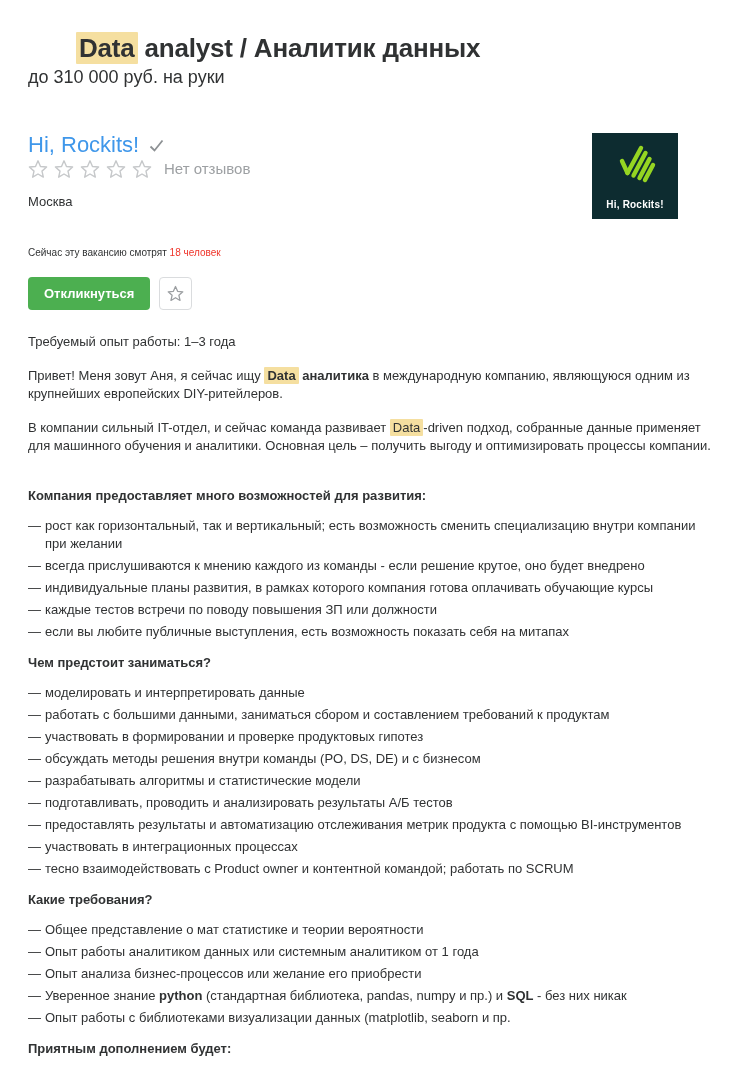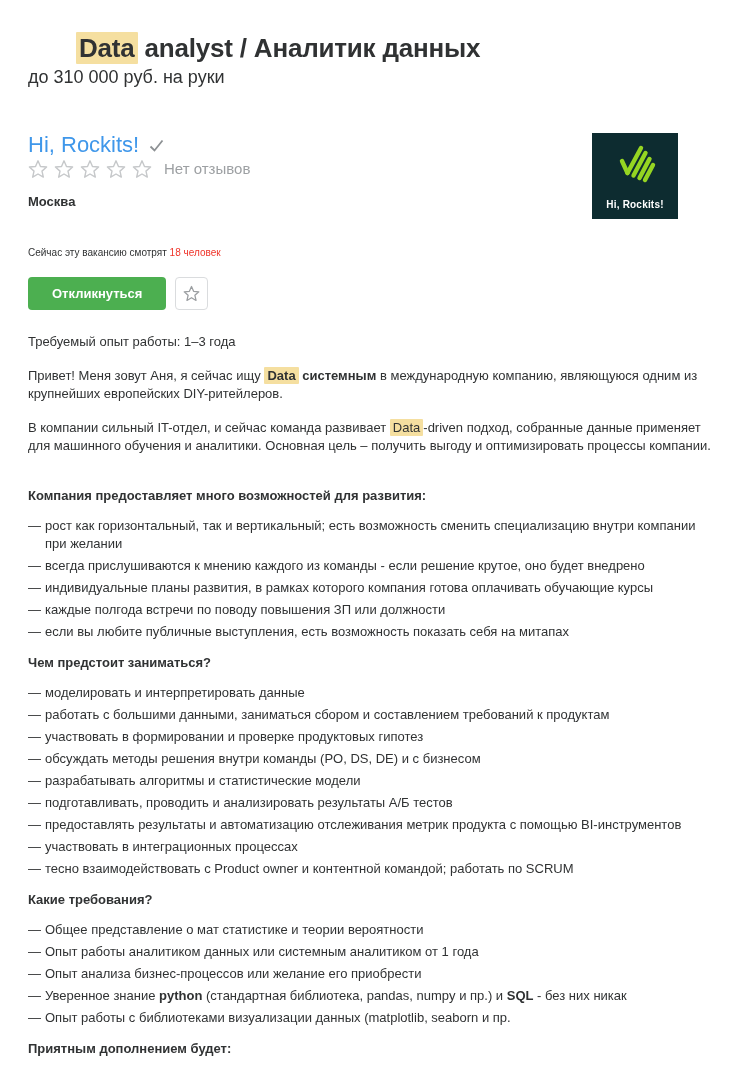--- a/index.html
+++ b/index.html
@@ -18,27 +18,27 @@
   .b{font-weight:bold;}
   .salary{margin-top:3px;font-size:18px;line-height:22px;}
   .company-block{margin-top:44px;}
   .company-name-row{display:flex;align-items:center;}
   .company-name{font-size:22px;line-height:26px;color:var(--blue);text-decoration:none;cursor:pointer;}
   .check-icon{margin-left:9px;display:inline-flex;}
   .stars-row{display:flex;align-items:center;height:21px;}
   .stars{display:inline-flex;gap:6px;}
   .stars svg{display:block;cursor:pointer;}
   .reviews{font-size:15px;color:var(--gray);margin-left:12px;}
-  .city{margin-top:14px;font-size:13px;line-height:17px;font-weight:bold;}
+  .city{margin-top:14px;font-size:13px;line-height:17px;}
   .views{margin-top:34px;font-size:10px;line-height:17px;}
   .views .red{color:var(--red);}
   .actions{margin-top:16px;display:flex;gap:9px;}
   .apply-btn{
     background:var(--green);color:#fff;font-weight:bold;font-size:13px;
-    font-family:inherit;border:none;border-radius:4px;height:33px;padding:0 24px;cursor:pointer;
+    font-family:inherit;border:none;border-radius:4px;height:33px;padding:0 16px;cursor:pointer;
   }
   .fav-btn{
     width:33px;height:33px;border:1px solid #dadcde;border-radius:4px;background:#fff;
     display:flex;align-items:center;justify-content:center;cursor:pointer;padding:0;
   }
   .meta{margin-top:22px;font-size:13px;line-height:20px;}
   .desc p{font-size:13px;line-height:18px;margin:16px 0 0;}
   .desc p.first{margin-top:15px;}
   .sec-header{font-size:13px;line-height:18px;font-weight:bold;margin:13px 0 12px;}
   .sec:first-child .sec-header{margin-top:32px;}
@@ -120,30 +120,30 @@
           <path d="M10 1.8 L12.47 7.44 L18.6 8.03 L14 12.12 L15.33 18.15 L10 15 L4.67 18.15 L6 12.12 L1.4 8.03 L7.53 7.44 Z" fill="none" stroke="#9b9ea1" stroke-width="1.5" stroke-linejoin="round"></path>
         </svg>
     </button>
   </div>
 
   <div class="meta">
     <div>Требуемый опыт работы: 1–3 года</div>
   </div>
 
   <div class="desc">
-    <p class="first"><span>Привет! Меня зовут Аня, я сейчас ищу </span><span class="hl b">Data</span><span class="b"> системным</span><span> в международную компанию, являющуюся одним из крупнейших европейских DIY-ритейлеров.</span></p>
+    <p class="first"><span>Привет! Меня зовут Аня, я сейчас ищу </span><span class="hl b">Data</span><span class="b"> аналитика</span><span> в международную компанию, являющуюся одним из крупнейших европейских DIY-ритейлеров.</span></p>
     <p><span>В компании сильный IT-отдел, и сейчас команда развивает </span><span class="hl">Data</span><span>-driven подход, собранные данные применяет для машинного обучения и аналитики. Основная цель – получить выгоду и оптимизировать процессы компании.</span></p>
     <div id="sections">
   <div class="sec">
     <div class="sec-header">Компания предоставляет много возможностей для развития:</div>
     <ul class="sec-list">
             <li><span class="dash">—</span><span>рост как горизонтальный, так и вертикальный; есть возможность сменить специализацию внутри компании при желании</span></li>
             <li><span class="dash">—</span><span>всегда прислушиваются к мнению каждого из команды - если решение крутое, оно будет внедрено</span></li>
             <li><span class="dash">—</span><span>индивидуальные планы развития, в рамках которого компания готова оплачивать обучающие курсы</span></li>
-            <li><span class="dash">—</span><span>каждые полгода встречи по поводу повышения ЗП или должности</span></li>
+            <li><span class="dash">—</span><span>каждые тестов встречи по поводу повышения ЗП или должности</span></li>
             <li><span class="dash">—</span><span>если вы любите публичные выступления, есть возможность показать себя на митапах</span></li>
           </ul>
   </div>
 
   <div class="sec">
     <div class="sec-header">Чем предстоит заниматься?</div>
     <ul class="sec-list">
             <li><span class="dash">—</span><span>моделировать и интерпретировать данные</span></li>
             <li><span class="dash">—</span><span>работать с большими данными, заниматься сбором и составлением требований к продуктам</span></li>
             <li><span class="dash">—</span><span>участвовать в формировании и проверке продуктовых гипотез</span></li>

